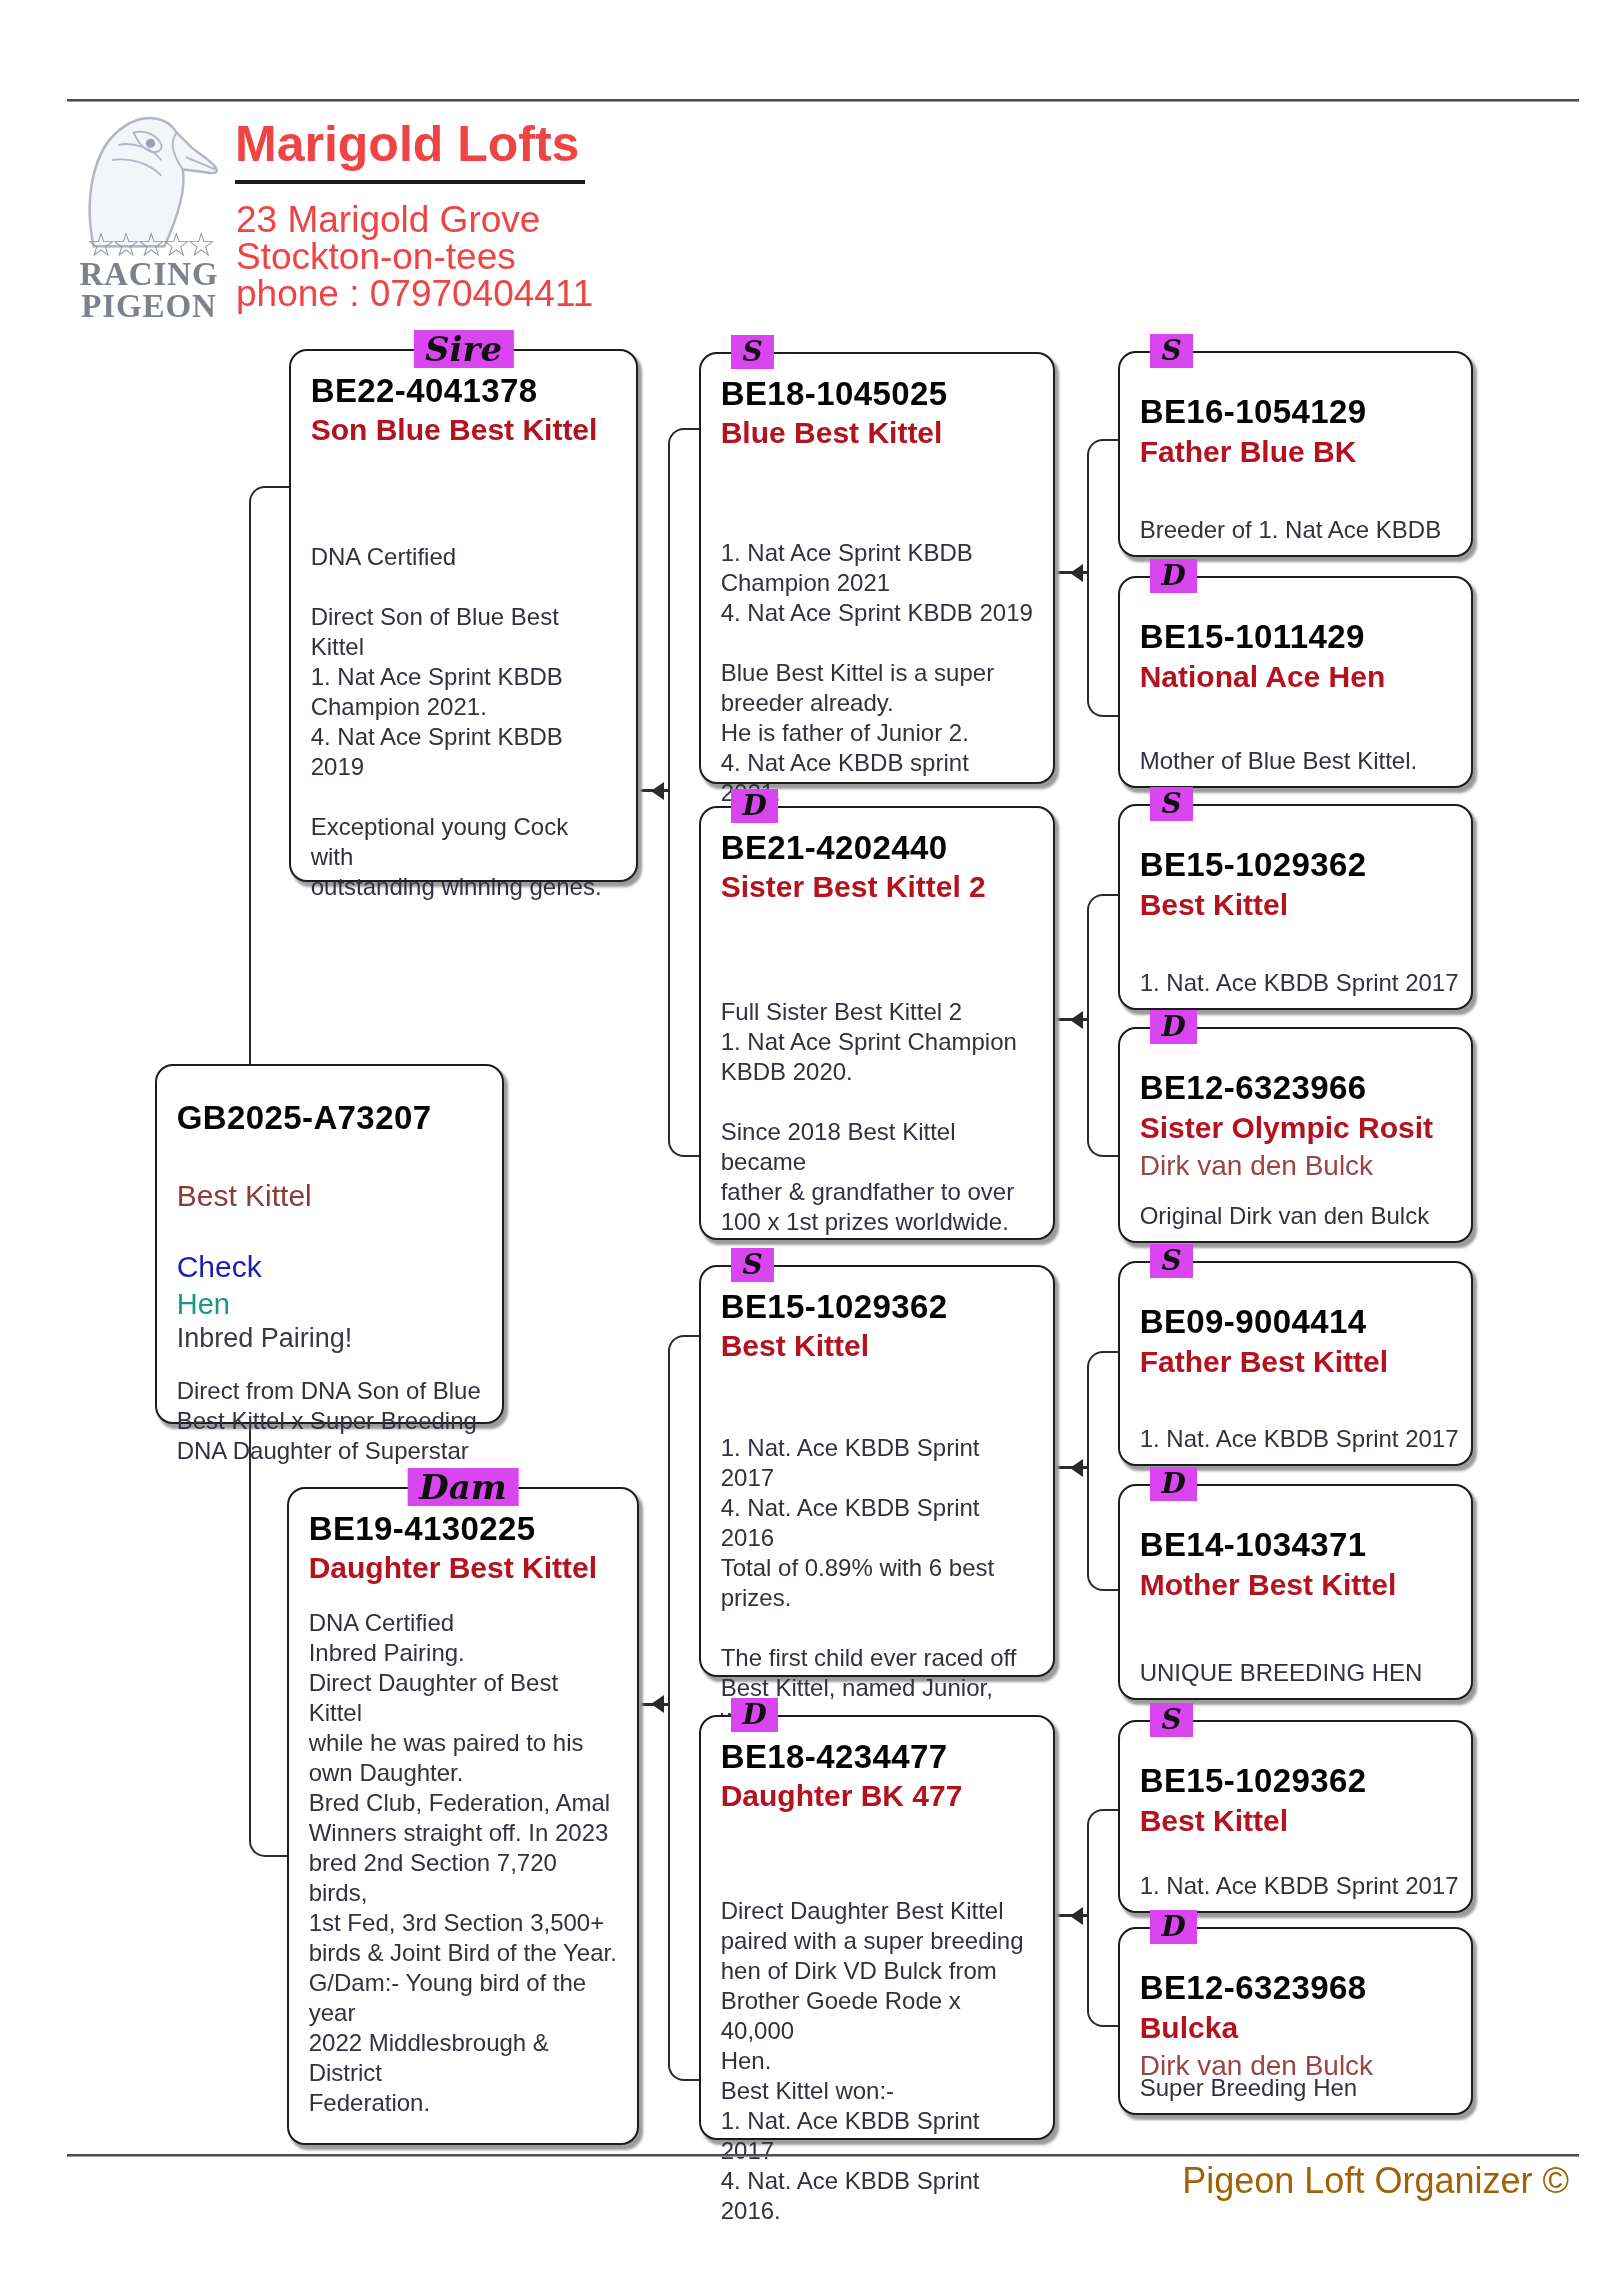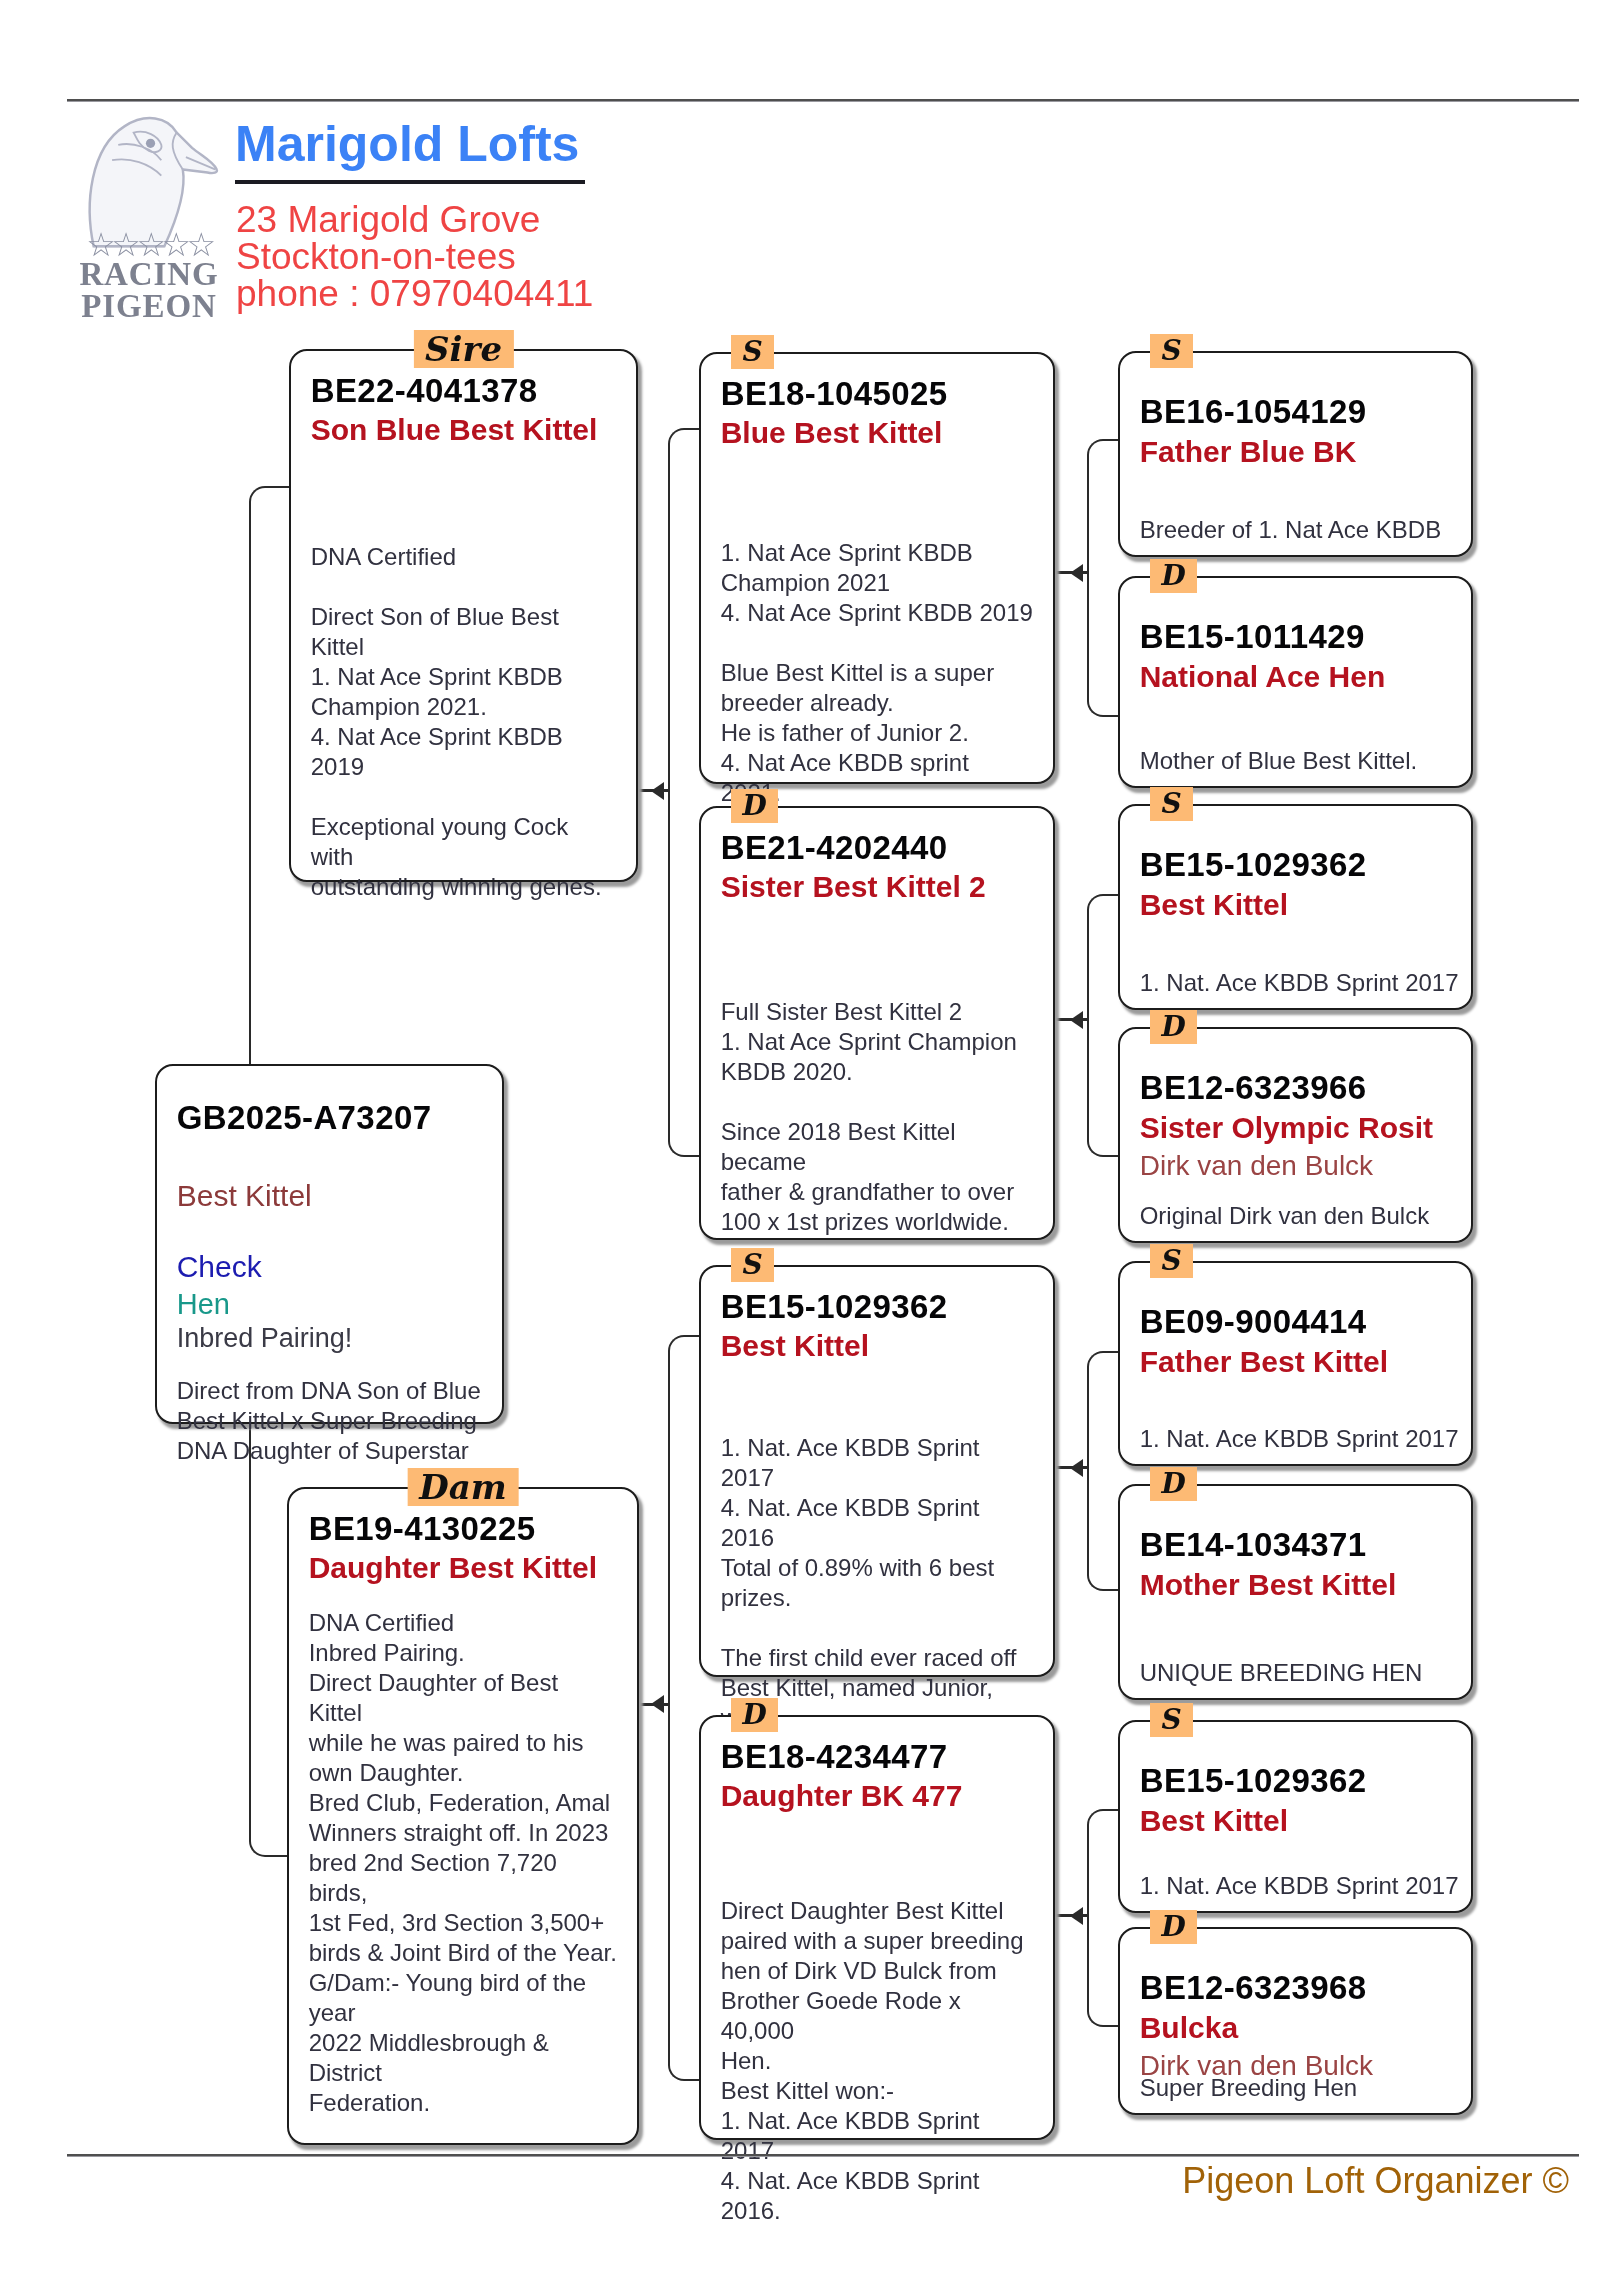--- a/index.html
+++ b/index.html
@@ -18,21 +18,21 @@
   .rule{position:absolute;left:67px;width:1512px;height:1.8px;background:#4f4f4f;border-bottom:1.8px solid #9a9aa0;}
   #rule-top{top:99px;}
   #rule-bottom{top:2154px;}
 
   .logo{position:absolute;left:64px;top:111px;width:170px;height:206px;text-align:center;color:#8d92a4;}
   .logo svg{display:block;margin:0 auto;}
   .logo .stars{font-size:33px;letter-spacing:-4.5px;line-height:27px;margin-top:-23px;color:#8b90a2;}
   .logo .brand{font-family:"Liberation Serif",serif;font-weight:bold;color:#7d818f;
                font-size:33px;line-height:32px;letter-spacing:0.9px;}
 
-  .title{position:absolute;left:235px;top:115px;font-size:50px;font-weight:bold;color:#3b82f6;
+  .title{position:absolute;left:235px;top:115px;font-size:50px;font-weight:bold;color:#ef4444;
          border-bottom:4.5px solid #1b1b22;padding:0 5.4px 7.2px 0;letter-spacing:0px;text-align:right;}
   .address{position:absolute;left:236px;top:201px;font-size:37px;line-height:37px;color:#ef4444;}
 
   
   .bracket{position:absolute;border:2.7px solid var(--line_ink);border-right:none;
            border-radius:16px 0 0 16px;background:transparent;}
   .hline{position:absolute;height:2.7px;background:var(--line_ink);}
   .chev{position:absolute;width:0;height:0;border-top:9px solid transparent;
         border-bottom:9px solid transparent;border-right:13.4px solid var(--line_ink);}
 
@@ -48,21 +48,21 @@
   #st3{left:637px;top:1703px;width:33px;}  #ch3{left:651px;top:1695px;}
   #stA{left:1055px;top:571px;width:34px;}  #chA{left:1070px;top:564px;}
   #stB{left:1055px;top:1018px;width:34px;} #chB{left:1070px;top:1011px;}
   #stC{left:1055px;top:1466px;width:34px;} #chC{left:1070px;top:1459px;}
   #stD{left:1055px;top:1914px;width:34px;} #chD{left:1070px;top:1907px;}
 
   
   .box{position:absolute;background:#fff;border:2.7px solid #1c1c1c;border-radius:18px;
        box-shadow:3.6px 4.5px 2.7px #9b9b9b;padding:19.7px 19.7px;box-sizing:border-box;}
   .box.small{padding-top:39px;}
-  .lbl{position:absolute;background:#fdba74;padding:0 11.6px;font-family:"DejaVu Serif",serif;
+  .lbl{position:absolute;background:#d946ef;padding:0 11.6px;font-family:"DejaVu Serif",serif;
        font-weight:bold;font-style:italic;color:#101010;white-space:nowrap;}
   .lbl.center{top:-21.5px;left:50%;transform:translateX(-50%);font-size:34px;line-height:38px;}
   .lbl.left{top:-19px;left:30px;font-size:28px;line-height:34px;}
   .ring{font-size:33px;font-weight:bold;color:#060608;letter-spacing:0.4px;line-height:39px;}
   .bname{font-size:30px;font-weight:bold;color:var(--accent_red);line-height:38px;margin-top:1.8px;}
   .subname{font-size:28px;color:#9a4444;line-height:34px;margin-top:1.8px;}
   .body{font-size:24px;color:var(--body_ink);line-height:30px;white-space:pre-line;}
   .bottom{position:absolute;left:19.7px;bottom:10.7px;font-size:24px;color:var(--body_ink);white-space:nowrap;}
 
   #b-sire{left:289px;top:349px;width:349px;height:533px;}

